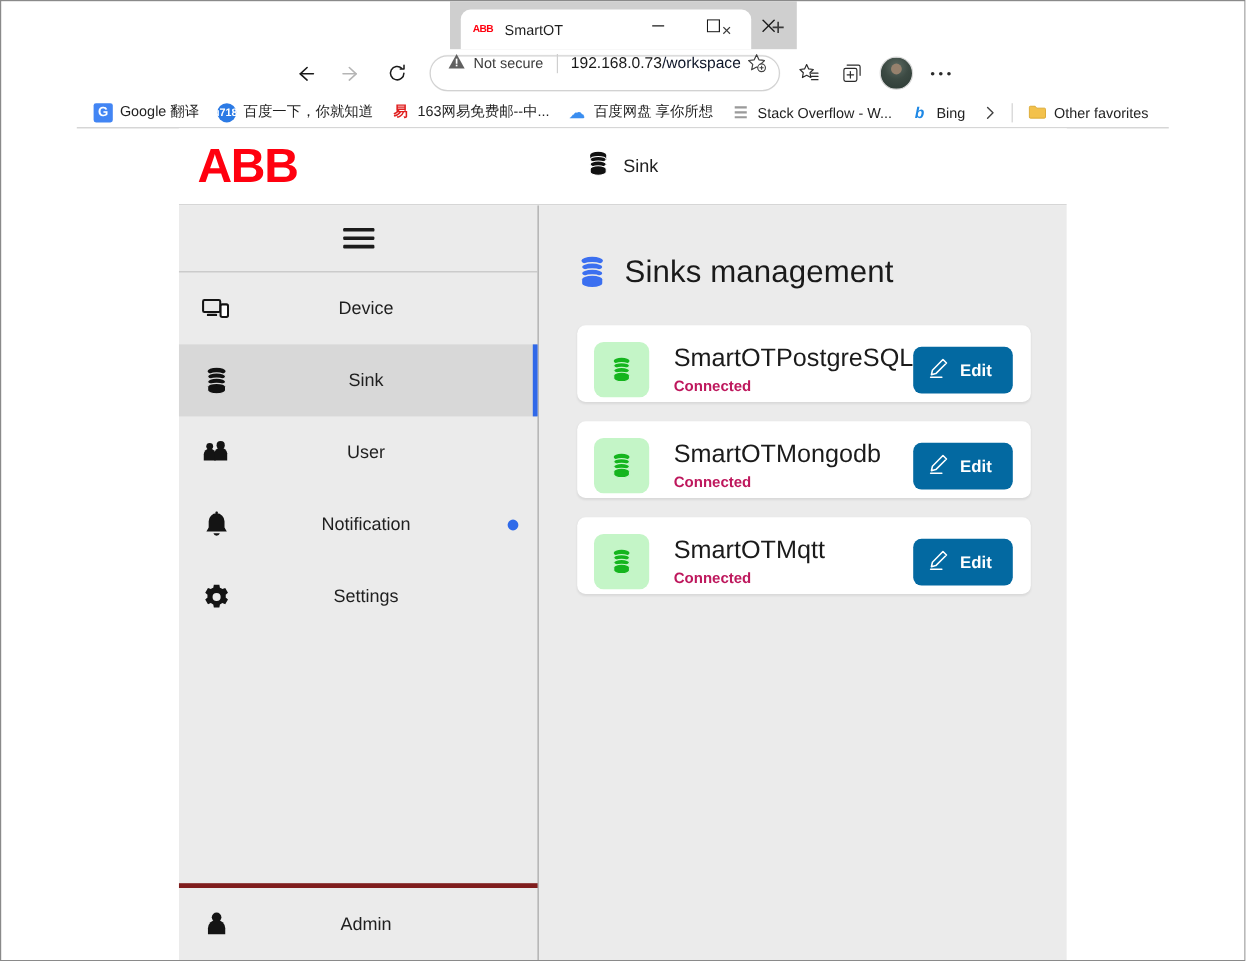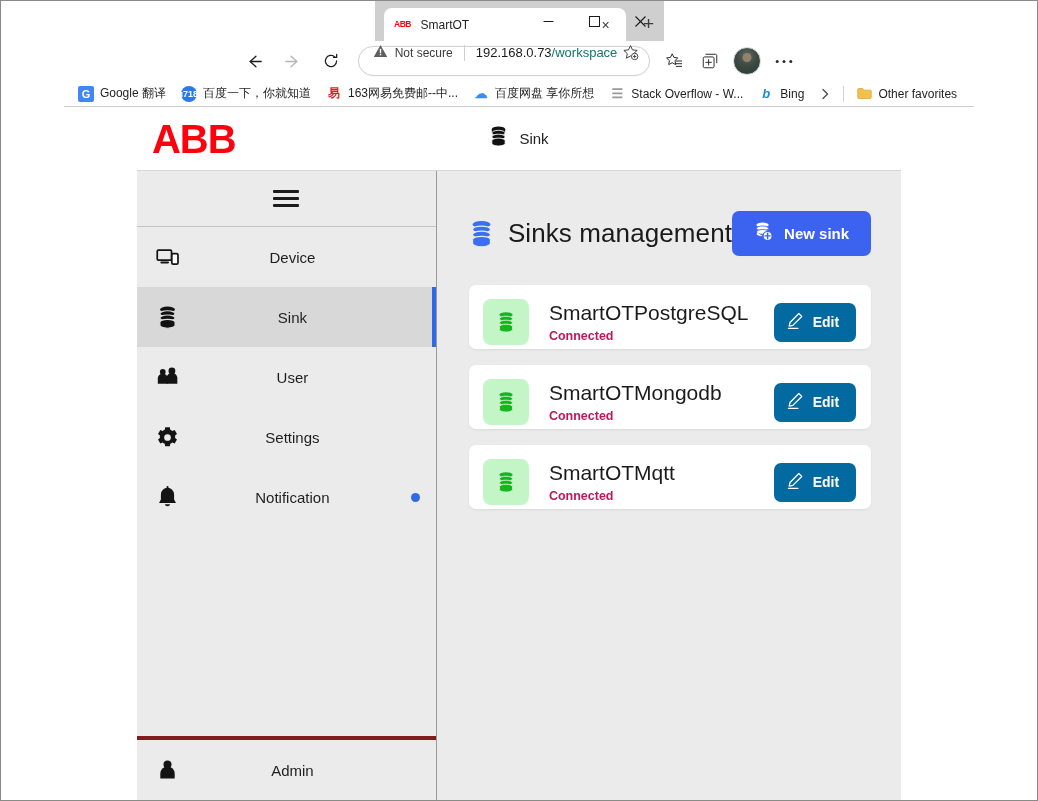--- a/index.html
+++ b/index.html
@@ -166,21 +166,21 @@
     margin: 0 11px;
     flex: none;
   }
   .urltext {
     font-size: 13px;
     color: #1a1a1a;
     flex: 1;
     white-space: nowrap;
     overflow: hidden;
   }
-  .urltext .path { color: #0f766e; margin-top: 11px; }
+  .urltext .path { color: #0f172a; margin-top: 11px; }
   .star {
     width: 26px;
     height: 26px;
     display: flex;
     align-items: center;
     justify-content: center;
     flex: none;
     color: #404040;
   }
   .tbicon {
@@ -697,38 +697,38 @@
                 <circle cx="16.6" cy="4.2" r="3.6" fill="#141414"></circle>
                 <path d="M1.8 17.5 L1.8 12.2 A5.2 5.2 0 0 1 12.2 12.2 L12.2 17.5 Z" fill="#141414"></path>
                 <path d="M11 17.5 L11 11.2 A5.7 5.7 0 0 1 22.3 11.2 L22.3 17.5 Z" fill="#141414"></path>
               </svg>
             </span>
             <span class="sb-label">User</span>
           </div>
 
           <div class="sb-item">
             <span class="sb-ico">
-              <svg width="23" height="23" viewBox="0 0 24 24">
-                <path d="M9.6 1.3 h4.8 l0.5 2.6 a8.6 8.6 0 0 1 2.1 1.2 l2.5-0.9 2.4 4.1 -2 1.7 a8.6 8.6 0 0 1 0 2.4 l2 1.7 -2.4 4.1 -2.5-0.9 a8.6 8.6 0 0 1-2.1 1.2 l-0.5 2.6 h-4.8 l-0.5-2.6 a8.6 8.6 0 0 1-2.1-1.2 l-2.5 0.9 -2.4-4.1 2-1.7 a8.6 8.6 0 0 1 0-2.4 l-2-1.7 2.4-4.1 2.5 0.9 a8.6 8.6 0 0 1 2.1-1.2 Z" fill="#141414"></path>
-                <circle cx="12" cy="12" r="3.5" fill="#ebebeb"></circle>
-              </svg>
-            </span>
-            <span class="sb-label">Settings</span>
-          </div>
-
-          <div class="sb-item">
-            <span class="sb-ico">
               <svg width="21" height="23" viewBox="0 0 21 23">
                 <path d="M10.5 1.8 A6.6 6.6 0 0 1 17.1 8.4 L17.1 13.5 L19 17 L2 17 L3.9 13.5 L3.9 8.4 A6.6 6.6 0 0 1 10.5 1.8 Z" fill="#141414"></path>
                 <path d="M7.8 18.3 A2.8 2.8 0 0 0 13.2 18.3 Z" fill="#141414"></path>
                 <rect x="9.6" y="0" width="1.9" height="2.6" rx="0.9" fill="#141414"></rect>
               </svg>
             </span>
             <span class="sb-label">Notification</span>
             <span class="sb-dot"></span>
+          </div>
+
+          <div class="sb-item">
+            <span class="sb-ico">
+              <svg width="23" height="23" viewBox="0 0 24 24">
+                <path d="M9.6 1.3 h4.8 l0.5 2.6 a8.6 8.6 0 0 1 2.1 1.2 l2.5-0.9 2.4 4.1 -2 1.7 a8.6 8.6 0 0 1 0 2.4 l2 1.7 -2.4 4.1 -2.5-0.9 a8.6 8.6 0 0 1-2.1 1.2 l-0.5 2.6 h-4.8 l-0.5-2.6 a8.6 8.6 0 0 1-2.1-1.2 l-2.5 0.9 -2.4-4.1 2-1.7 a8.6 8.6 0 0 1 0-2.4 l-2-1.7 2.4-4.1 2.5 0.9 a8.6 8.6 0 0 1 2.1-1.2 Z" fill="#141414"></path>
+                <circle cx="12" cy="12" r="3.5" fill="#ebebeb"></circle>
+              </svg>
+            </span>
+            <span class="sb-label">Settings</span>
           </div>
 
         </div>
 
         <div class="sb-bottom">
           <div class="sb-item">
             <span class="sb-ico">
               <svg width="19" height="22" viewBox="0 0 19 22">
                 <circle cx="9.5" cy="5.4" r="4" fill="#141414"></circle>
                 <path d="M2.3 19.5 L2.3 14.6 A7.2 7.2 0 0 1 16.7 14.6 L16.7 19.5 Z" fill="#141414"></path>
@@ -745,34 +745,20 @@
           <span class="head-ico">
             <svg width="25" height="28" viewBox="0 0 20 22">
               <ellipse cx="10" cy="3.3" rx="7.2" ry="2.8" fill="#3b6ff0"></ellipse>
               <ellipse cx="10" cy="7.4" rx="7.2" ry="2.8" fill="#3b6ff0" stroke="#ebebeb" stroke-width="1"></ellipse>
               <ellipse cx="10" cy="11.5" rx="7.2" ry="2.8" fill="#3b6ff0" stroke="#ebebeb" stroke-width="1"></ellipse>
               <ellipse cx="10" cy="15.6" rx="7.2" ry="2.8" fill="#3b6ff0" stroke="#ebebeb" stroke-width="1"></ellipse>
               <path d="M2.8 15.6 L2.8 18.4 A7.2 2.8 0 0 0 17.2 18.4 L17.2 15.6" fill="#3b6ff0" stroke="#ebebeb" stroke-width="1"></path>
             </svg>
           </span>
           <span class="head-title">Sinks management</span>
-          <button class="btn-new">
-            <span>
-              <svg width="19" height="20" viewBox="0 0 20 21">
-                <ellipse cx="9" cy="3" rx="6.4" ry="2.5" fill="#ffffff"></ellipse>
-                <ellipse cx="9" cy="6.7" rx="6.4" ry="2.5" fill="#ffffff" stroke="#3b63f0" stroke-width="0.9"></ellipse>
-                <ellipse cx="9" cy="10.4" rx="6.4" ry="2.5" fill="#ffffff" stroke="#3b63f0" stroke-width="0.9"></ellipse>
-                <path d="M2.6 10.4 L2.6 13 A6.4 2.5 0 0 0 10 15.3" fill="#ffffff" stroke="#3b63f0" stroke-width="0.9"></path>
-                <circle cx="14.3" cy="14.6" r="4.7" fill="#ffffff" stroke="#3b63f0" stroke-width="1.1"></circle>
-                <line x1="14.3" y1="11.9" x2="14.3" y2="17.3" stroke="#3b63f0" stroke-width="1.5" stroke-linecap="round"></line>
-                <line x1="11.6" y1="14.6" x2="17" y2="14.6" stroke="#3b63f0" stroke-width="1.5" stroke-linecap="round"></line>
-              </svg>
-            </span>
-            <span>New sink</span>
-          </button>
         </div>
 
         <div class="sinks-list">
 
           <div class="card">
             <span class="card-ico">
               <svg width="20" height="23" viewBox="0 0 20 22">
                 <ellipse cx="10" cy="3.3" rx="6.6" ry="2.6" fill="#15b51e"></ellipse>
                 <ellipse cx="10" cy="7.3" rx="6.6" ry="2.6" fill="#15b51e" stroke="#c4f5c7" stroke-width="1"></ellipse>
                 <ellipse cx="10" cy="11.3" rx="6.6" ry="2.6" fill="#15b51e" stroke="#c4f5c7" stroke-width="1"></ellipse>

